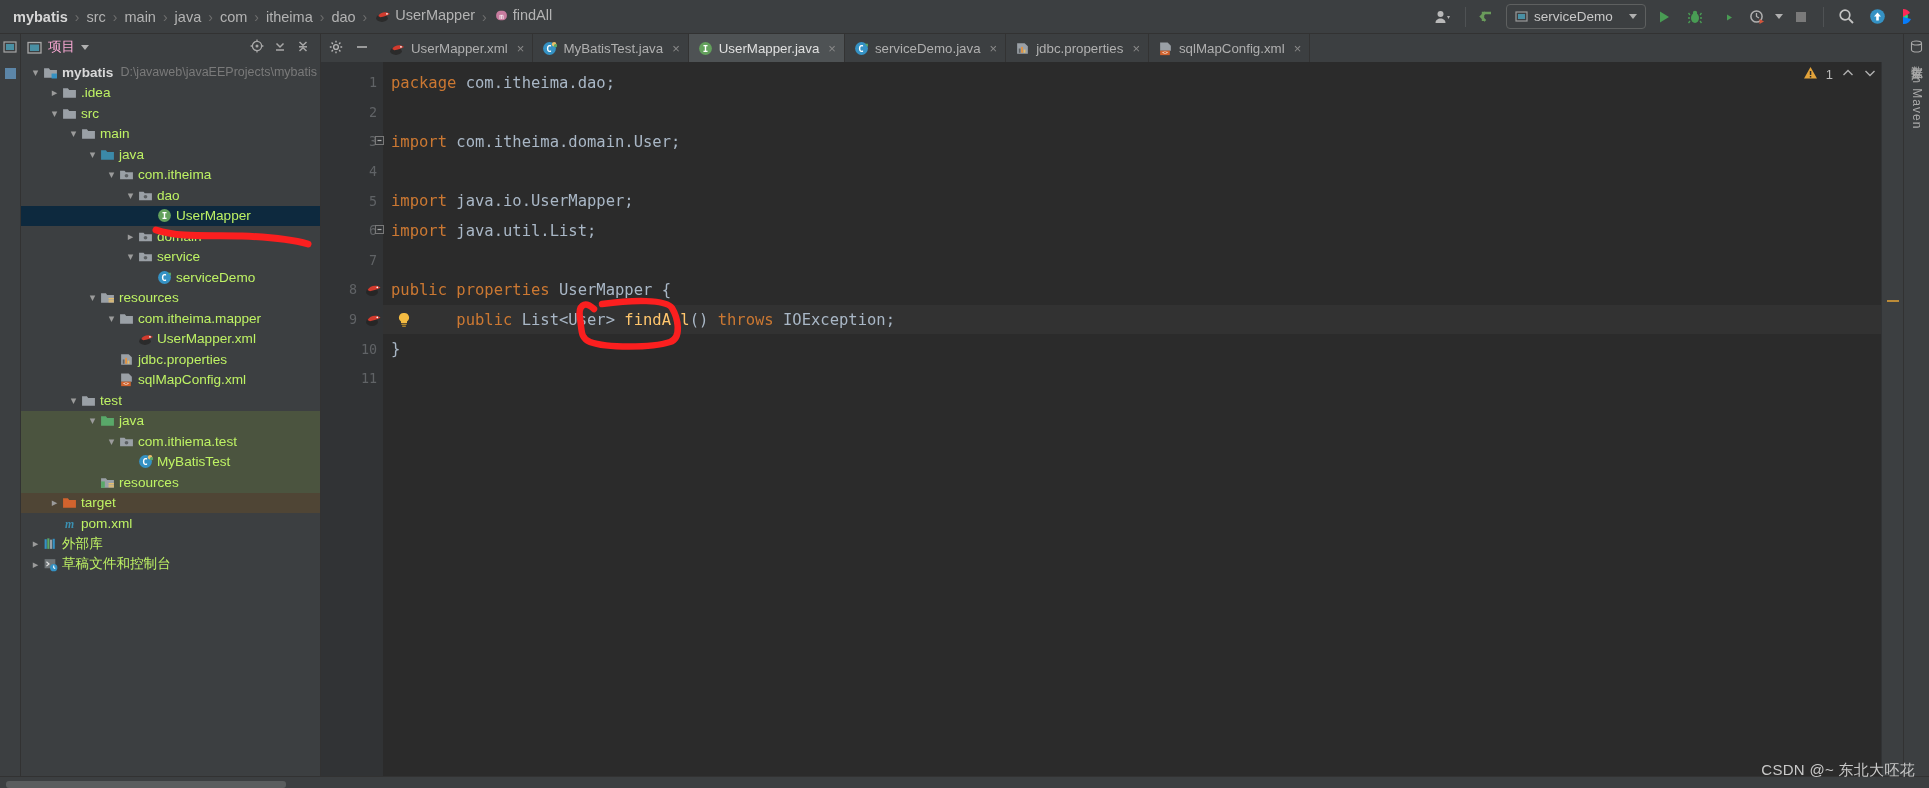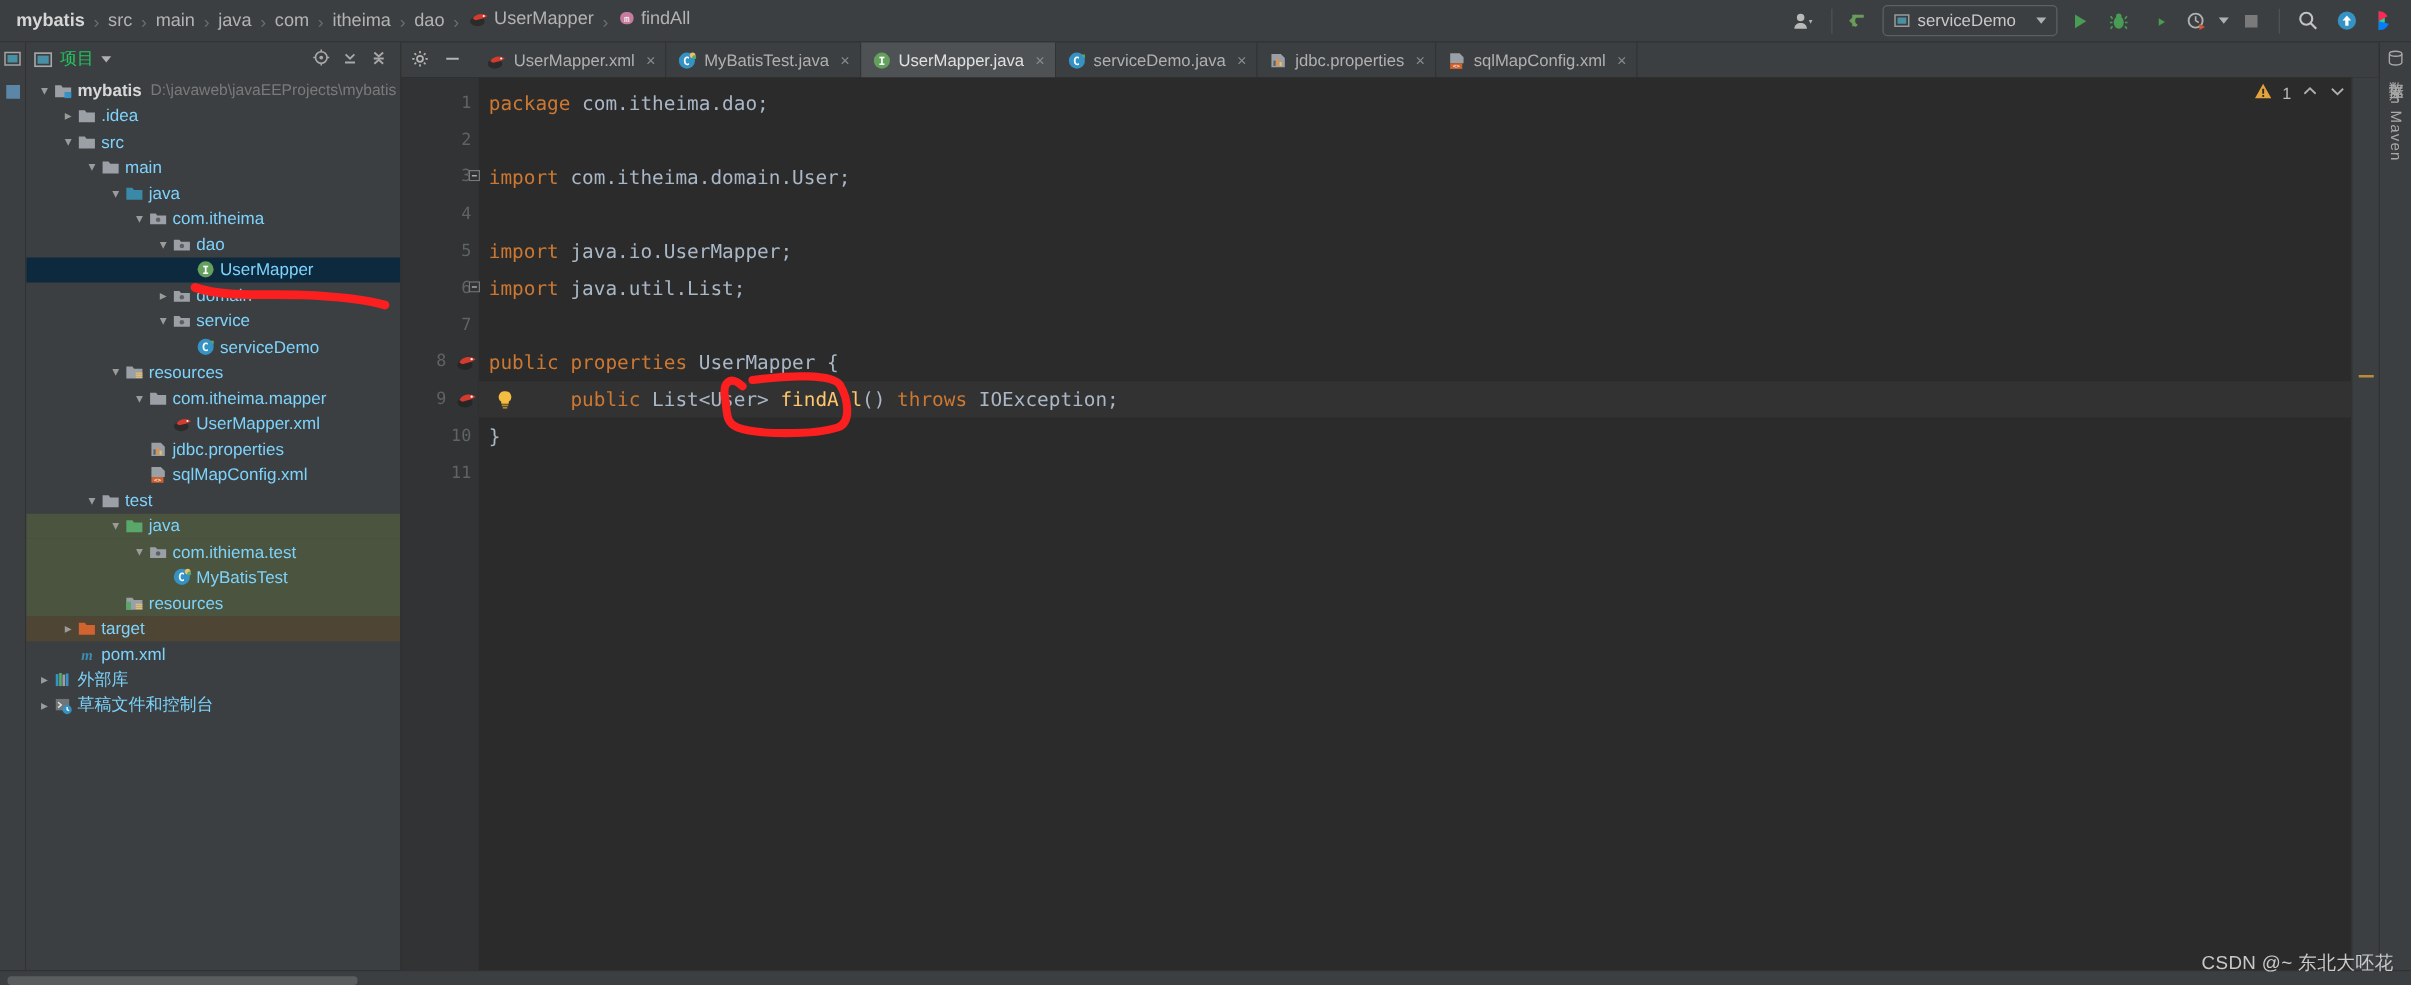--- a/index.html
+++ b/index.html
@@ -51,36 +51,36 @@
 
   
   .project {
     width:300px; background:#3c3f41; display:flex; flex-direction:column;
     border-right:1px solid #323232;
   }
   .proj-head {
     height:26px; display:flex; align-items:center; gap:6px; padding:0 6px;
     flex:0 0 26px;
   }
-  .proj-title { font-size:13.5px; color:#22c55e; }
+  .proj-title { font-size:13.5px; color:#f9a8d4; }
   .proj-head-icons { margin-left:auto; display:flex; align-items:center; gap:9px; padding-right:4px; }
 
   .tree { flex:1; overflow:hidden; background:#3c3f41; padding-top:2px; position:relative; }
   .row {
     height:20.5px; display:flex; align-items:center; font-size:13.6px; color:#c0c0c0;
     white-space:nowrap; padding-right:4px;
   }
   .row.sel { background:#0d293e; }
   .row.testsrc { background:#4b543f; }
   .row.targetrow { background:#4f4535; }
   .arrow { width:13px; text-align:center; color:#9b9b9b; font-size:9px; flex:0 0 13px; }
   .arrow.open::before { content:"\25BE"; font-size:11px; }
   .arrow.closed::before { content:"\25B8"; font-size:11px; }
   .ico { width:17px; flex:0 0 17px; display:flex; align-items:center; justify-content:center; margin-right:3px; }
-  .lbl { color:#7dd3fc; }
+  .lbl { color:#bef264; }
   .lbl.b { font-weight:bold; color:#d8d8d8; }
   .path { color:#7a7a7a; font-size:12.5px; margin-left:7px; }
 
   .proj-scroll { position:absolute; left:0; bottom:0; width:300px; height:7px; }
   .proj-scroll i { display:block; height:7px; width:280px; background:#5a5d5e; border-radius:3px; margin-left:6px; }
 
   
   .editorside { flex:1; display:flex; flex-direction:column; min-width:0; background:#2b2b2b; }
   .tabs { height:28px; display:flex; align-items:stretch; background:#3c3f41; flex:0 0 28px; }
   .tab-tools { display:flex; align-items:center; gap:12px; padding:0 10px 0 8px; }

